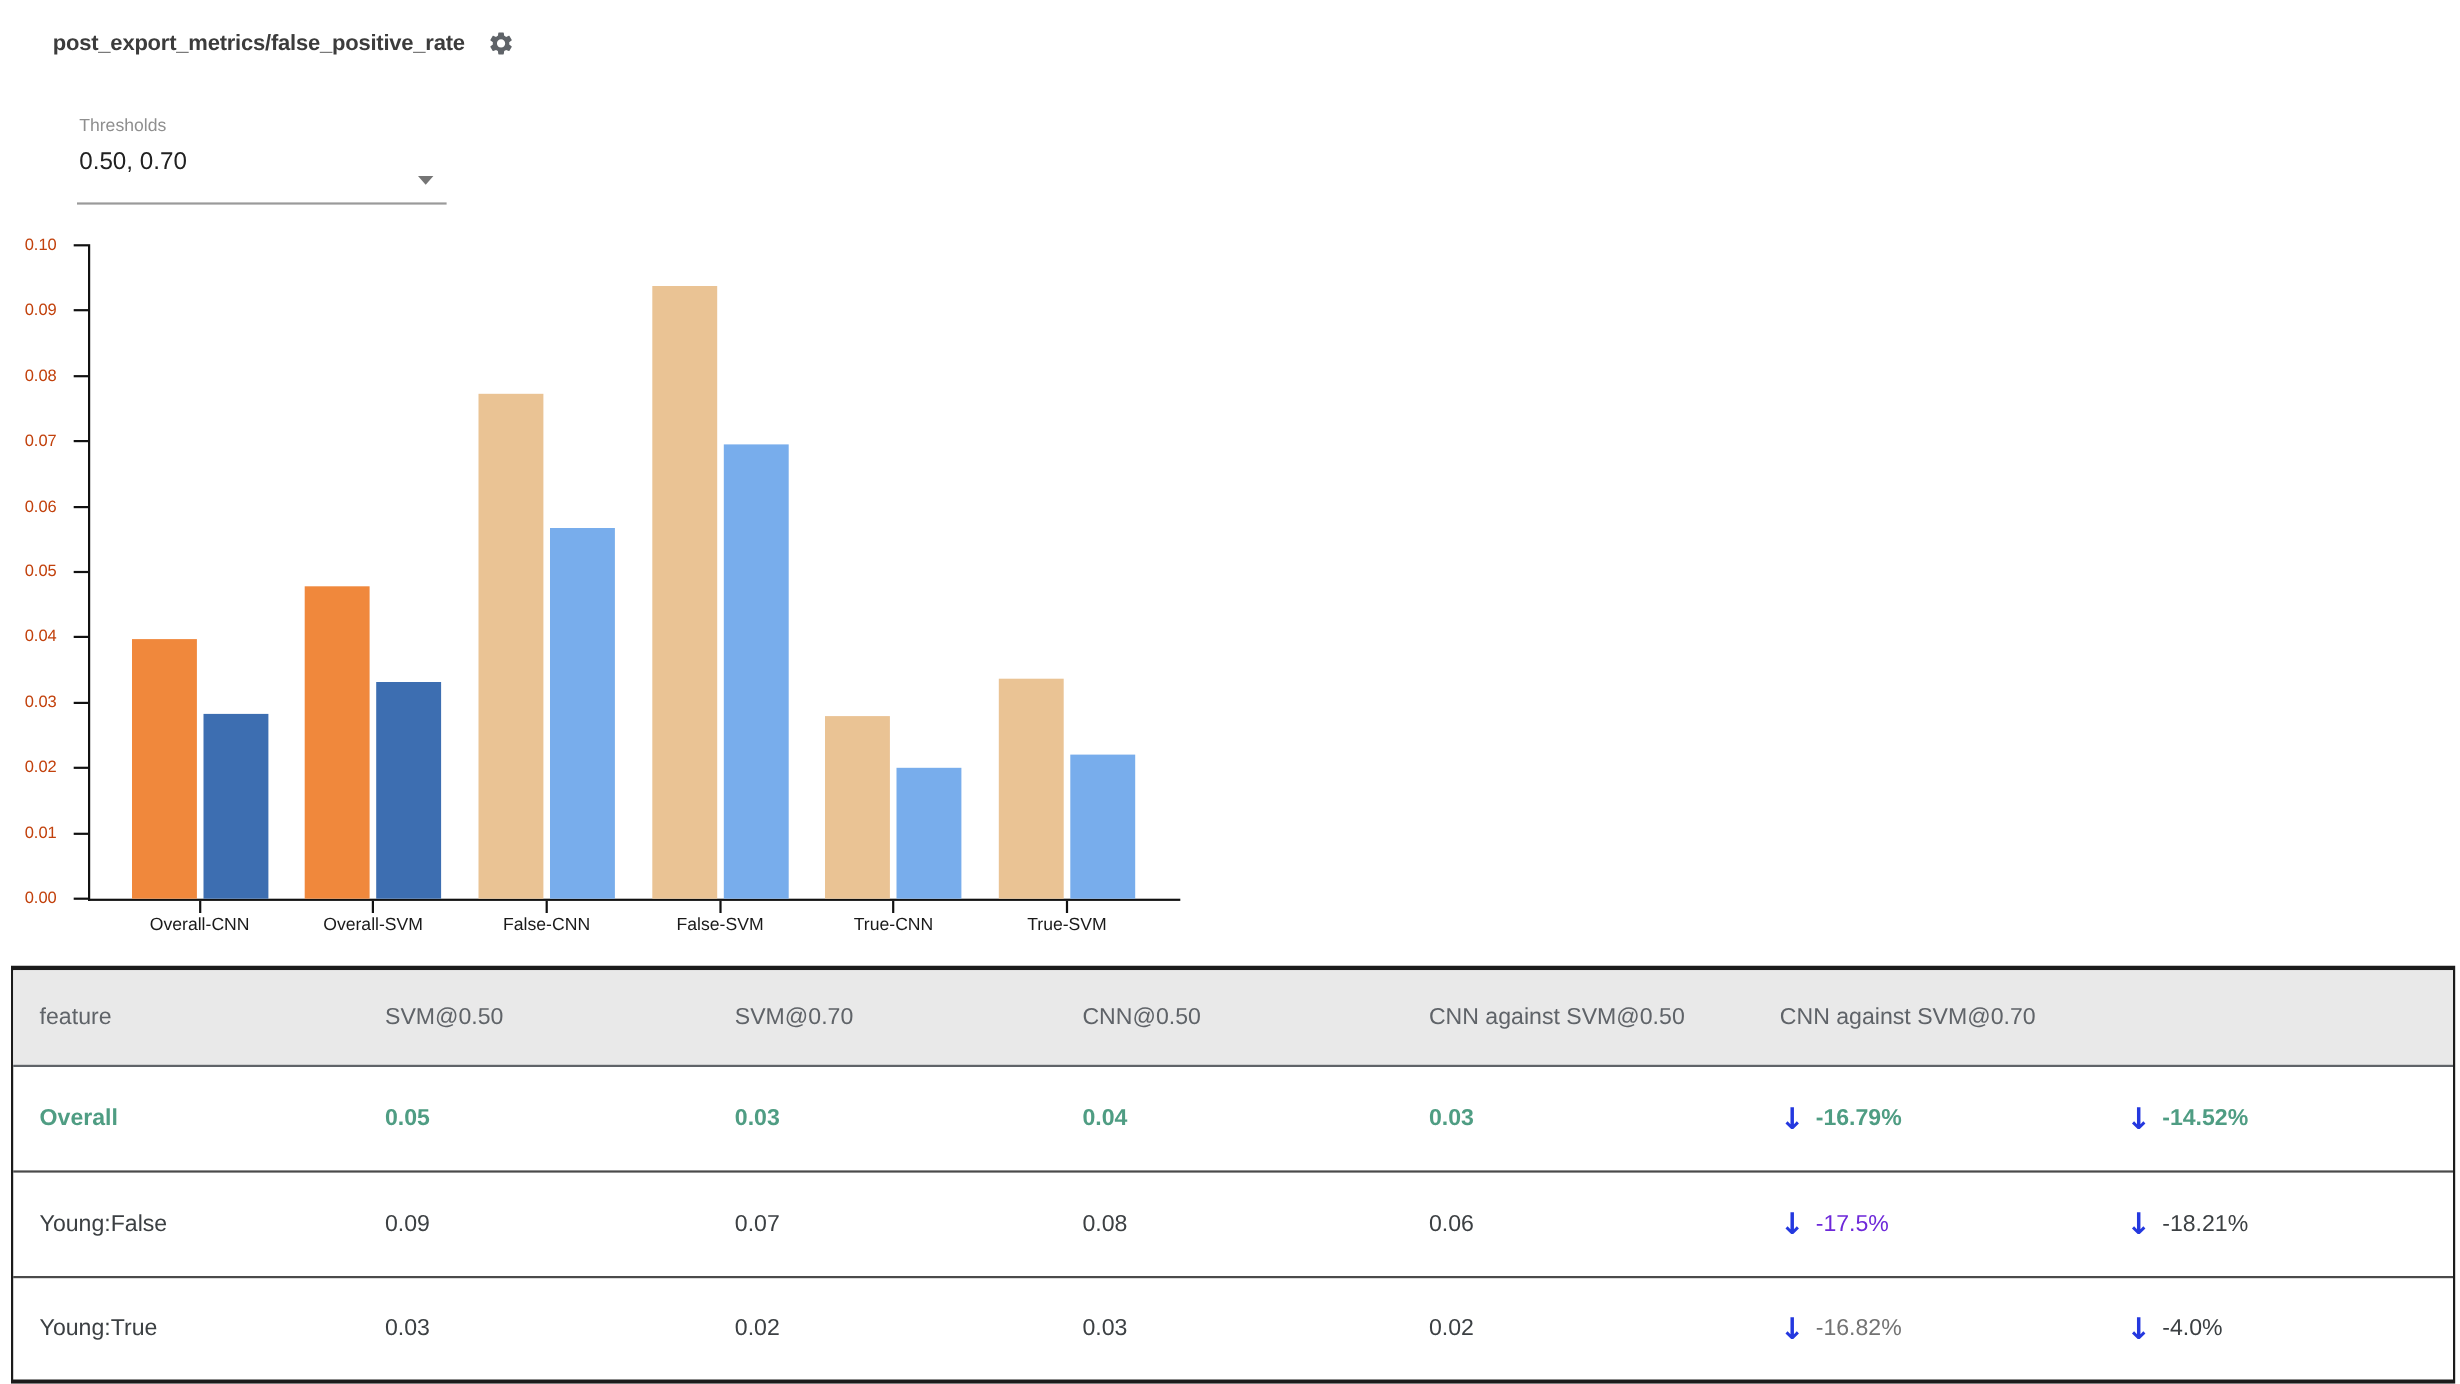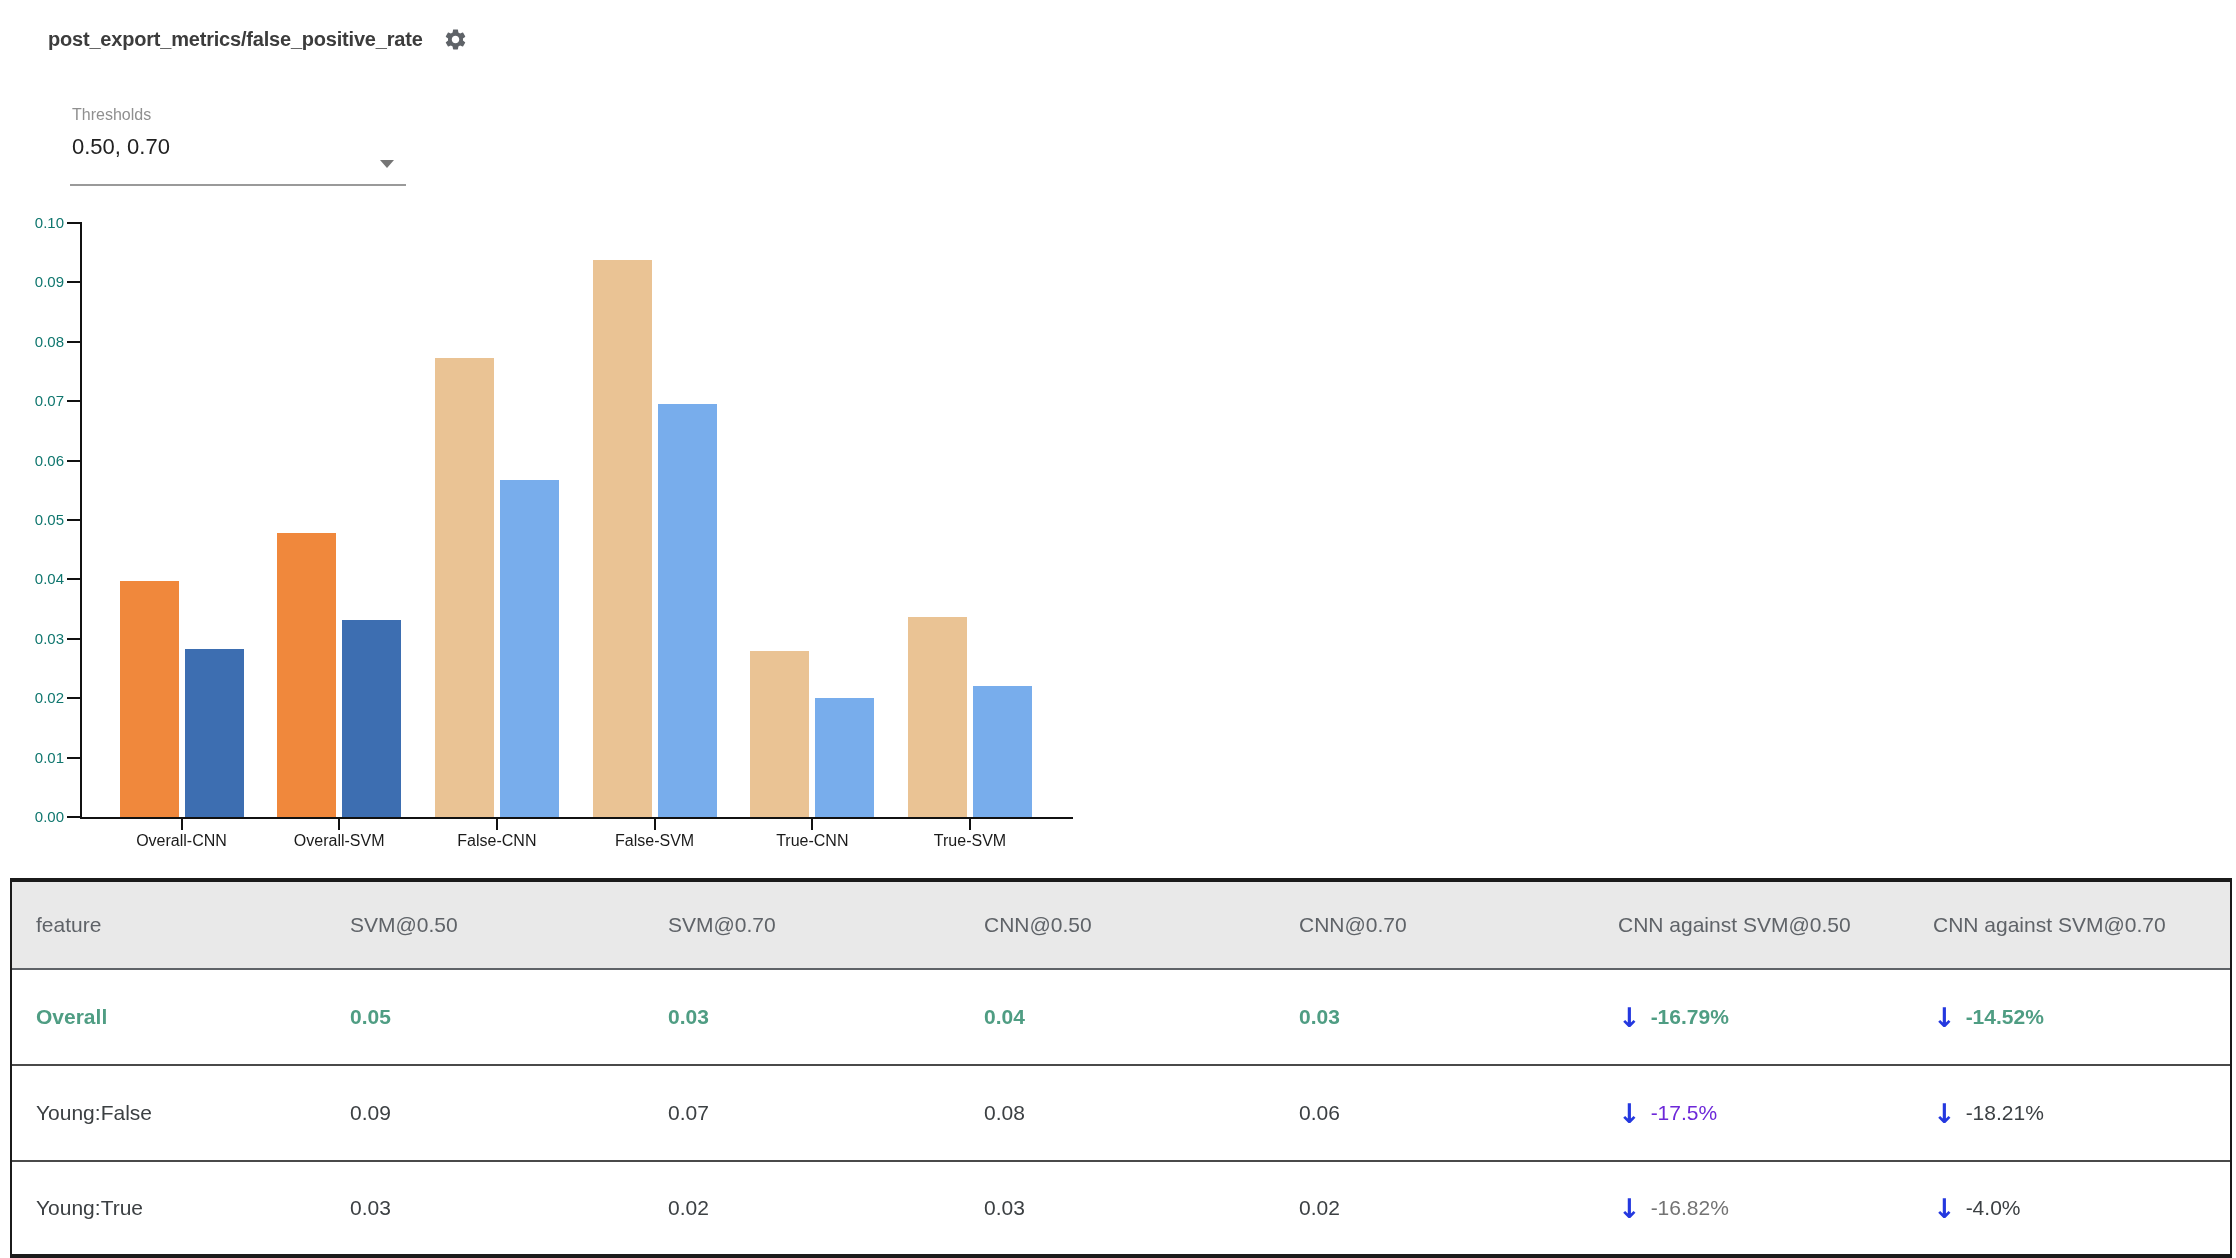--- a/index.html
+++ b/index.html
@@ -20,21 +20,21 @@
   .thr-caret { position:absolute; right:12px; top:54px; width:0; height:0;
                border-left:7px solid transparent; border-right:7px solid transparent;
                border-top:8px solid #757575; }
 
   
   .chart { position:absolute; left:0; top:0; width:1100px; height:880px; }
   .yaxis-line { position:absolute; left:80px; top:222px; width:2px; height:597px; background:#111; }
   .xaxis-line { position:absolute; left:80px; top:817px; width:993px; height:2px; background:#111; }
   .ytick { position:absolute; width:13px; height:2px; background:#111; left:67px; }
   .ytick-label { position:absolute; left:10px; width:54px; height:22px; line-height:22px;
-                 text-align:right; font-size:15px; color:#0f766e; }
+                 text-align:center; font-size:15px; color:#c2410c; }
   .xtick { position:absolute; width:2px; height:11px; background:#111; top:819px; }
   .xtick-label { position:absolute; width:150px; top:832px; text-align:center;
                  font-size:16px; color:#1a1a1a; }
   .bar { position:absolute; width:59px; }
 
   
   .mtable { position:absolute; left:10px; top:878px; width:2222px;
             border:2px solid #1b1b1b; border-top-width:4px; border-bottom-width:4px;
             background:#fff; }
   .trow { display:grid; grid-template-columns:338px 318px 316px 315px 319px 315px 1fr;
@@ -121,21 +121,20 @@
       <div class="xtick" style="left: 969px;"></div>
       <div class="xtick-label" style="left: 895px;">True-SVM</div>
     </div>
 
   <div class="mtable" id="mtable">
       <div class="trow thead">
         <div class="cell first">feature</div>
         <div class="cell">SVM@0.50</div>
         <div class="cell">SVM@0.70</div>
         <div class="cell">CNN@0.50</div>
-        <div class="cell">CNN@0.70</div>
         <div class="cell">CNN against SVM@0.50</div>
         <div class="cell">CNN against SVM@0.70</div>
       </div>
       <div class="trow drow hl">
         <div class="cell first" style="color: rgb(79, 157, 131);">Overall</div>
         <div class="cell" style="color: rgb(79, 157, 131);">0.05</div>
         <div class="cell" style="color: rgb(79, 157, 131);">0.03</div>
         <div class="cell" style="color: rgb(79, 157, 131);">0.04</div>
         <div class="cell" style="color: rgb(79, 157, 131);">0.03</div>
         <div class="cell">

